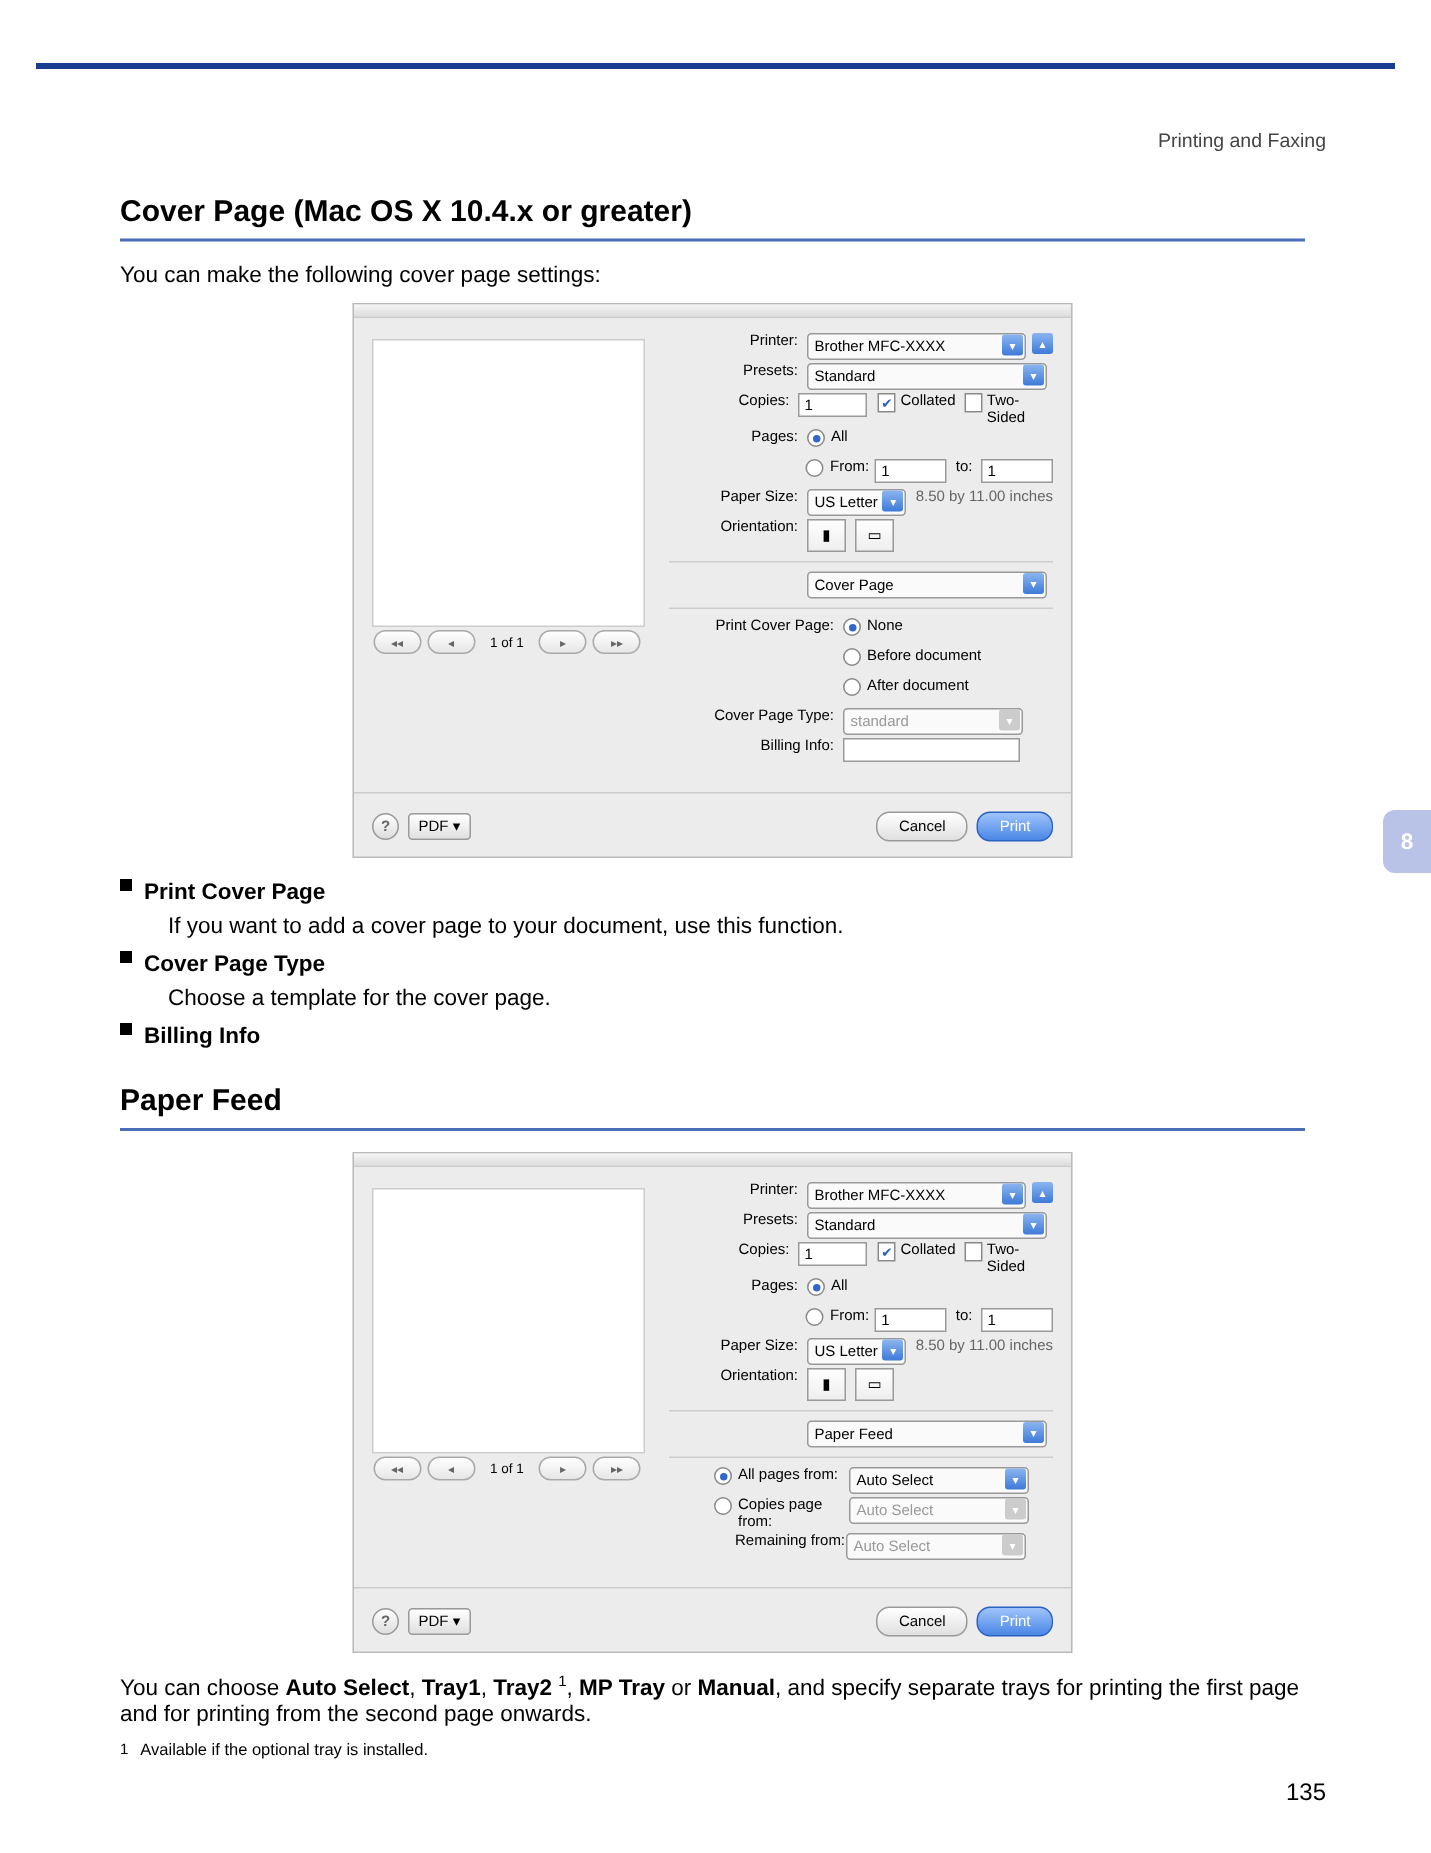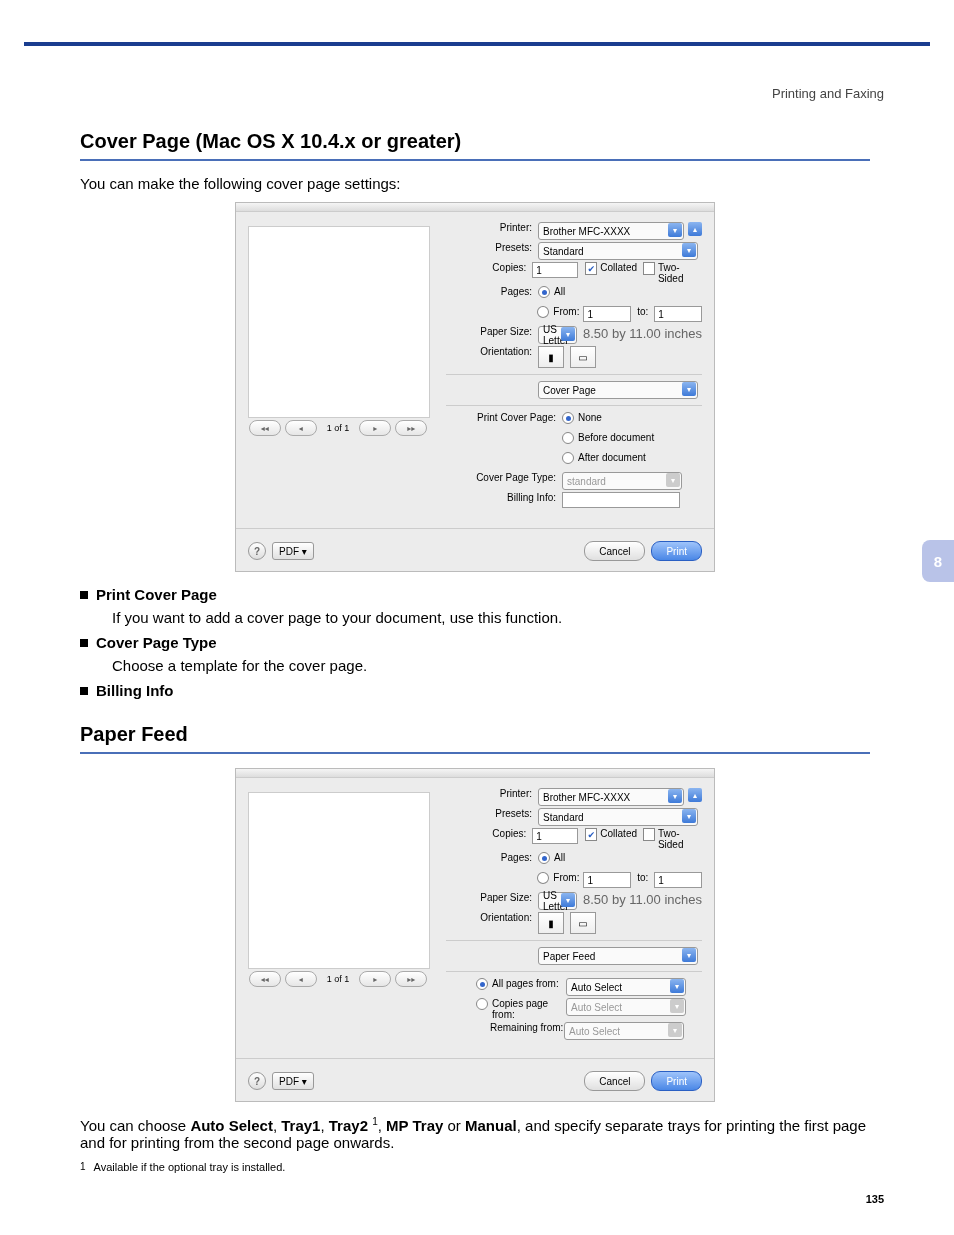--- a/index.html
+++ b/index.html
@@ -3,54 +3,54 @@
 <meta charset="utf-8">
 <style>
 body{margin:0;padding:0;font-family:Arial,Helvetica,sans-serif;color:#000;background:#fff}
 .page{width:954px;height:1235px;position:relative;box-sizing:border-box}
 .topbar{position:absolute;top:42px;left:24px;right:24px;height:4px;background:#1a3d8f}
 .header-text{position:absolute;top:86px;right:70px;font-size:13px;color:#444}
 .content{position:absolute;top:130px;left:80px;right:84px}
 .h1{font-size:20px;font-weight:bold;margin:0 0 6px 0;color:#000}
 .h1line{height:2px;background:#4a6fb8;margin-bottom:14px}
 .body-text{font-size:15px;margin:0 0 10px 0}
-.bullet-row{display:flex;align-items:center;margin:6px 0}
+.bullet-row{display:flex;margin:6px 0}
 .bullet{width:8px;height:8px;background:#000;margin-right:8px;flex-shrink:0}
 .bullet-label{font-weight:bold;font-size:15px}
 .indent-text{margin-left:32px;font-size:15px;margin-top:4px;margin-bottom:8px}
 .dialog-wrap{display:flex;justify-content:center;margin:8px 0 14px 0}
 .dialog{width:478px;background:#ececec;border:1px solid #bbb;font-family:'Lucida Grande',Arial,sans-serif;font-size:10px;position:relative}
 .dialog-titlebar{height:8px;background:linear-gradient(#f5f5f5,#ddd);border-bottom:1px solid #ccc}
 .dialog-body{padding:8px 12px 10px 12px}
 .d-row{display:flex;align-items:flex-start;margin:2px 0;min-height:18px}
 .d-label{width:86px;text-align:right;padding-right:6px;color:#000}
 .d-select{flex:1;background:#fafafa;border:1px solid #999;border-radius:3px;height:16px;display:flex;align-items:center;padding:0 4px;position:relative;max-width:150px}
 .d-select .cap{width:14px;height:14px;background:linear-gradient(#8bb5f0,#3e7ad8);border-radius:2px;position:absolute;right:1px;top:0;display:flex;align-items:center;justify-content:center;color:#fff;font-size:8px}
 .d-select.disabled .cap{background:#ccc}
 .d-select.disabled{color:#999}
 .d-input{width:40px;height:14px;border:1px solid #999;background:#fff;padding:0 3px;display:inline-flex;align-items:center}
 .d-check{width:11px;height:11px;border:1px solid #888;background:#fff;display:inline-flex;align-items:center;justify-content:center;margin-right:3px;font-size:9px;color:#2a5fc3}
 .d-radio{width:10px;height:10px;border:1px solid #888;border-radius:50%;background:#fff;display:inline-flex;align-items:center;justify-content:center;margin-right:4px}
 .d-radio.sel::after{content:"";width:5px;height:5px;border-radius:50%;background:#3366cc}
-.d-dimtext{color:#666;font-size:13px;margin-left:6px}
+.d-dimtext{color:#666;font-size:10px;margin-left:6px}
 .d-orient{width:24px;height:20px;border:1px solid #999;background:linear-gradient(#fff,#eee);margin-right:6px;display:flex;align-items:center;justify-content:center;font-size:10px}
 .d-hr{height:1px;background:#ccc;margin:6px 0}
 .d-preview{position:absolute;top:14px;left:12px;width:180px;height:190px;background:#fff;border:1px solid #ccc}
 .d-preview-short{height:175px}
 .d-pager{position:absolute;left:12px;width:180px;display:flex;align-items:center;justify-content:center;gap:4px}
 .d-pager-btn{border:1px solid #aaa;border-radius:9px;background:linear-gradient(#fff,#e6e6e6);height:14px;width:30px;display:flex;align-items:center;justify-content:center;font-size:8px;color:#666}
 .d-pager-text{font-size:9px;margin:0 6px}
 .d-footer{display:flex;align-items:center;padding:6px 12px 10px 12px}
 .d-help{width:16px;height:16px;border:1px solid #999;border-radius:50%;background:linear-gradient(#fff,#ddd);display:flex;align-items:center;justify-content:center;color:#666;font-weight:bold;font-size:10px;margin-right:6px}
 .d-pdf{border:1px solid #999;border-radius:3px;background:linear-gradient(#fff,#e0e0e0);height:16px;padding:0 6px;display:flex;align-items:center;font-size:10px}
 .d-btn{border:1px solid #999;border-radius:9px;background:linear-gradient(#fff,#e0e0e0);height:18px;padding:0 14px;display:flex;align-items:center;font-size:10px;margin-left:6px}
 .d-btn.primary{background:linear-gradient(#9fc4fb,#4a87e6);color:#fff;border-color:#2a5fc3}
 .d-right-col{margin-left:198px}
 .sidetab{position:absolute;right:0;top:540px;width:32px;height:42px;background:#b9c3e8;border-radius:8px 0 0 8px;display:flex;align-items:center;justify-content:center;color:#fff;font-weight:bold;font-size:15px}
-.pagenum{position:absolute;bottom:30px;right:70px;font-size:11px;font-weight:bold}
+.pagenum{position:absolute;bottom:30px;right:70px;font-size:16px;font-weight:normal}
 .sup{font-size:10px;vertical-align:super}
 .footnote{font-size:11px;margin-top:10px;display:flex}
 .footnote .sup{margin-right:8px}
 .sq-icon{width:14px;height:14px;background:linear-gradient(#8bb5f0,#3e7ad8);border-radius:2px;margin-left:4px;display:flex;align-items:center;justify-content:center;color:#fff;font-size:8px}
 </style>
 </head>
 <body>
 
 <div class="page">
   <div class="topbar"></div>

